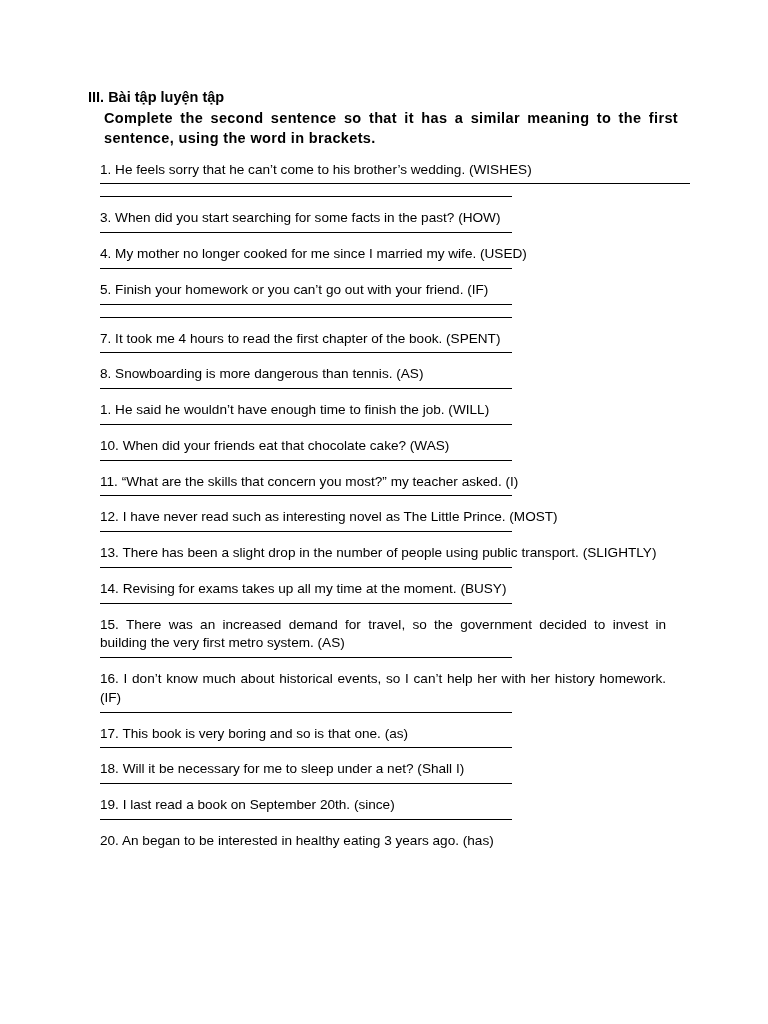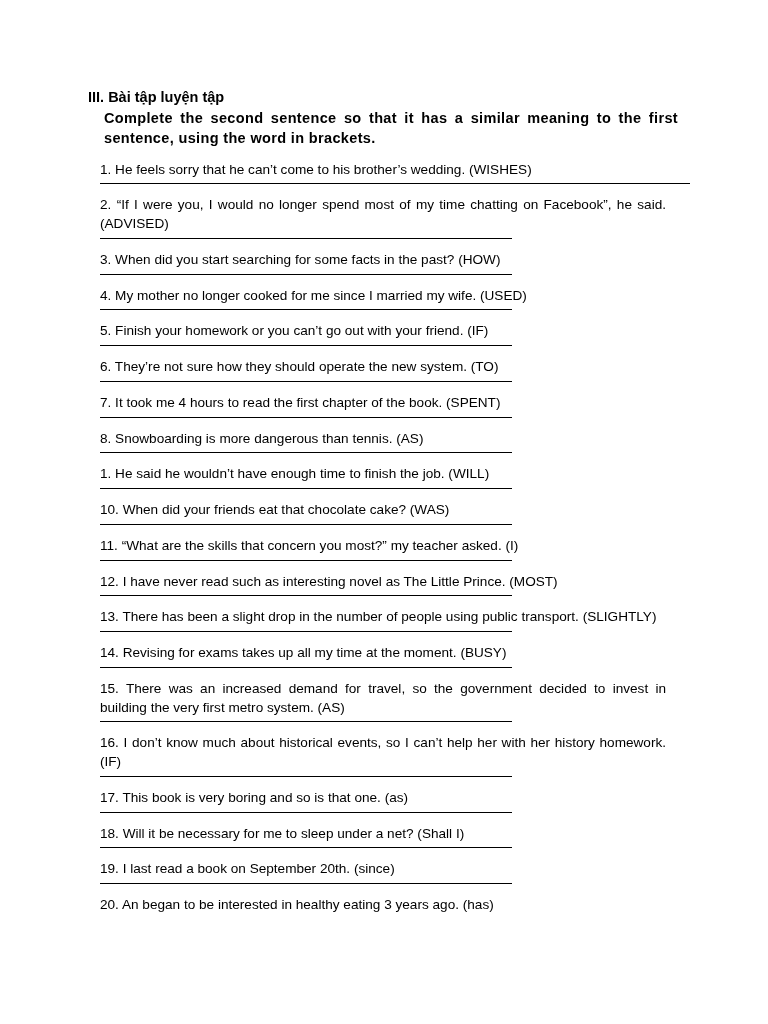--- a/index.html
+++ b/index.html
@@ -70,37 +70,35 @@
 <div class="page">
   <div class="doc-body">
     <h2 class="section-heading">III. Bài tập luyện tập</h2>
     <p class="instruction">Complete the second sentence so that it has a similar meaning to the first sentence, using the word in brackets.</p>
     <div id="questions">
         <div class="q-item">
           <p class="q-text nojust">1. He feels sorry that he can’t come to his brother’s wedding. (WISHES)</p>
           <div class="answer-line wide"></div>
         </div>
         <div class="q-item">
-          <p class="q-text">2. “If I were you, I would no longer spend most of my time chatting on Facebook”, he said. (ADVISED)</p>
           <div class="answer-line"></div>
         </div>
         <div class="q-item">
           <p class="q-text nojust">3. When did you start searching for some facts in the past? (HOW)</p>
           <div class="answer-line"></div>
         </div>
         <div class="q-item">
           <p class="q-text nojust">4. My mother no longer cooked for me since I married my wife. (USED)</p>
           <div class="answer-line"></div>
         </div>
         <div class="q-item">
           <p class="q-text nojust">5. Finish your homework or you can’t go out with your friend. (IF)</p>
           <div class="answer-line"></div>
         </div>
         <div class="q-item">
-          <p class="q-text nojust">6. They’re not sure how they should operate the new system. (TO)</p>
           <div class="answer-line"></div>
         </div>
         <div class="q-item">
           <p class="q-text nojust">7. It took me 4 hours to read the first chapter of the book. (SPENT)</p>
           <div class="answer-line"></div>
         </div>
         <div class="q-item">
           <p class="q-text nojust">8. Snowboarding is more dangerous than tennis. (AS)</p>
           <div class="answer-line"></div>
         </div>

